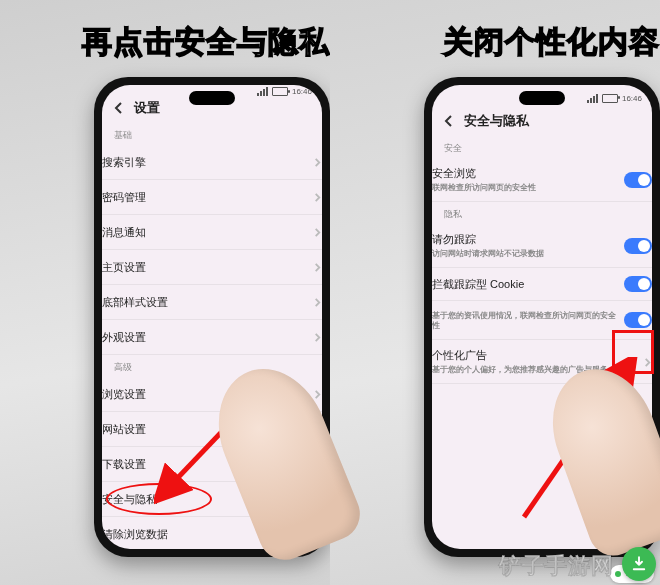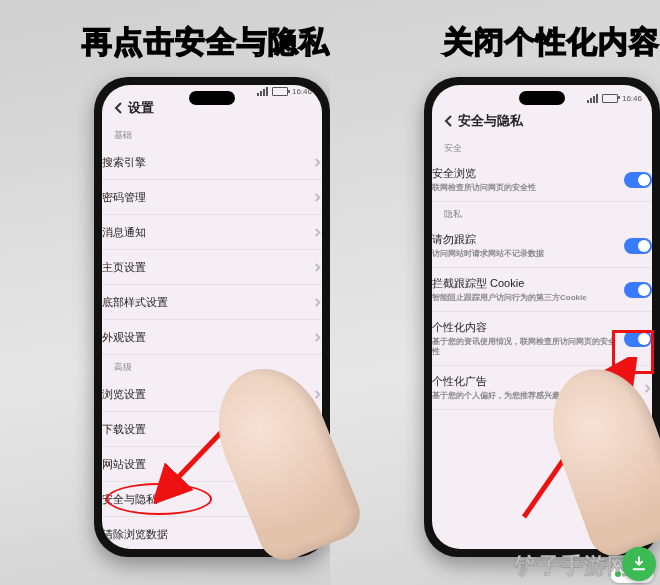--- a/index.html
+++ b/index.html
@@ -72,21 +72,21 @@
   }
   .sig { display:inline-flex; align-items:flex-end; gap:1px; }
   .sig span { width:2px; background:#555; }
   .sig span:nth-child(1){height:3px}.sig span:nth-child(2){height:5px}.sig span:nth-child(3){height:7px}.sig span:nth-child(4){height:9px}
   .batt { width:14px;height:7px;border:1px solid #555;border-radius:1px;position:relative; }
   .batt::after{content:"";position:absolute;right:-3px;top:1.5px;width:2px;height:3px;background:#555;border-radius:1px;}
   .header {
     display: flex;
     align-items: center;
     padding: 3px 10px 6px 10px;
-    gap: 2px;
+    gap: 8px;
   }
   .back-icon {
     width: 14px; height: 14px;
     display:flex;align-items:center;justify-content:center;
   }
   .back-icon svg { width:12px;height:12px;stroke:#333;stroke-width:2;fill:none; }
   .header-title { font-size: 13px; font-weight: 600; color:#222; }
   .section-label {
     font-size: 9px;
     color: #888;
@@ -133,21 +133,21 @@
     font-size:10px; color:#777; position:relative;
     box-shadow:0 1px 3px rgba(0,0,0,.2);
   }
   .wm-dot{position:absolute;left:5px;top:50%;transform:translateY(-50%);width:6px;height:6px;border-radius:50%;background:#3cba54;}
   .wm-dl {
     width:34px;height:34px;border-radius:50%;
     background:#3cba54;display:flex;align-items:center;justify-content:center;
     box-shadow:0 2px 4px rgba(0,0,0,.25);
   }
   .wm-dl svg{width:18px;height:18px;fill:#fff;}
-  .wm-text{position:absolute;right:30px;bottom:4px;color:#fff;font-size:22px;font-weight:800;-webkit-text-stroke:0.6px rgba(0,0,0,.3);letter-spacing:1px;}
+  .wm-text{position:absolute;right:46px;bottom:4px;color:#fff;font-size:22px;font-weight:800;-webkit-text-stroke:0.6px rgba(0,0,0,.3);letter-spacing:1px;}
   
   .finger {
     position:absolute; background: radial-gradient(circle at 40% 30%, #f6e2d6, #e4c3ad 70%);
     border-radius: 60px 60px 30px 30px / 80px 80px 30px 30px;
     box-shadow: inset -6px -4px 10px rgba(0,0,0,.1);
     z-index:9;
   }
 </style>
 </head>
 <body>
@@ -230,29 +230,29 @@
       <div class="row">
           <div class="texts">
             <div class="label">浏览设置</div>
           </div>
           <span class="chevron"><svg viewBox="0 0 10 10">
               <path d="M3 1 L7 5 L3 9"></path>
             </svg></span>
         </div>
       <div class="row">
           <div class="texts">
+            <div class="label">网站设置</div>
+          </div>
+          <span class="chevron"><svg viewBox="0 0 10 10">
+              <path d="M3 1 L7 5 L3 9"></path>
+            </svg></span>
+        </div>
+      <div class="row">
+          <div class="texts">
             <div class="label">下载设置</div>
-          </div>
-          <span class="chevron"><svg viewBox="0 0 10 10">
-              <path d="M3 1 L7 5 L3 9"></path>
-            </svg></span>
-        </div>
-      <div class="row">
-          <div class="texts">
-            <div class="label">网站设置</div>
           </div>
           <span class="chevron"><svg viewBox="0 0 10 10">
               <path d="M3 1 L7 5 L3 9"></path>
             </svg></span>
         </div>
       <div class="row">
         <div class="texts">
             <div class="label">安全与隐私</div>
           </div>
         <span class="chevron"><svg viewBox="0 0 10 10">
@@ -320,27 +320,25 @@
       <div class="row">
         <div class="texts">
           <div class="label">请勿跟踪</div>
           <div class="sub">访问网站时请求网站不记录数据</div>
         </div>
         <div class="toggle"></div>
       </div>
       <div class="row">
         <div class="texts">
           <div class="label">拦截跟踪型 Cookie</div>
-          <div class="sub">智能阻止跟踪用户访问行为的第三方Cookie</div>
         </div>
         <div class="toggle"></div>
       </div>
       <div class="row" style="position:relative;">
         <div class="texts">
-          <div class="label">个性化内容</div>
           <div class="sub">基于您的资讯使用情况，联网检查所访问网页的安全性</div>
         </div>
         <div class="toggle"></div>
       </div>
       <div class="row">
         <div class="texts">
           <div class="label">个性化广告</div>
           <div class="sub">基于您的个人偏好，为您推荐感兴趣的广告与服务</div>
         </div>
         <span class="chevron"><svg viewBox="0 0 10 10">

